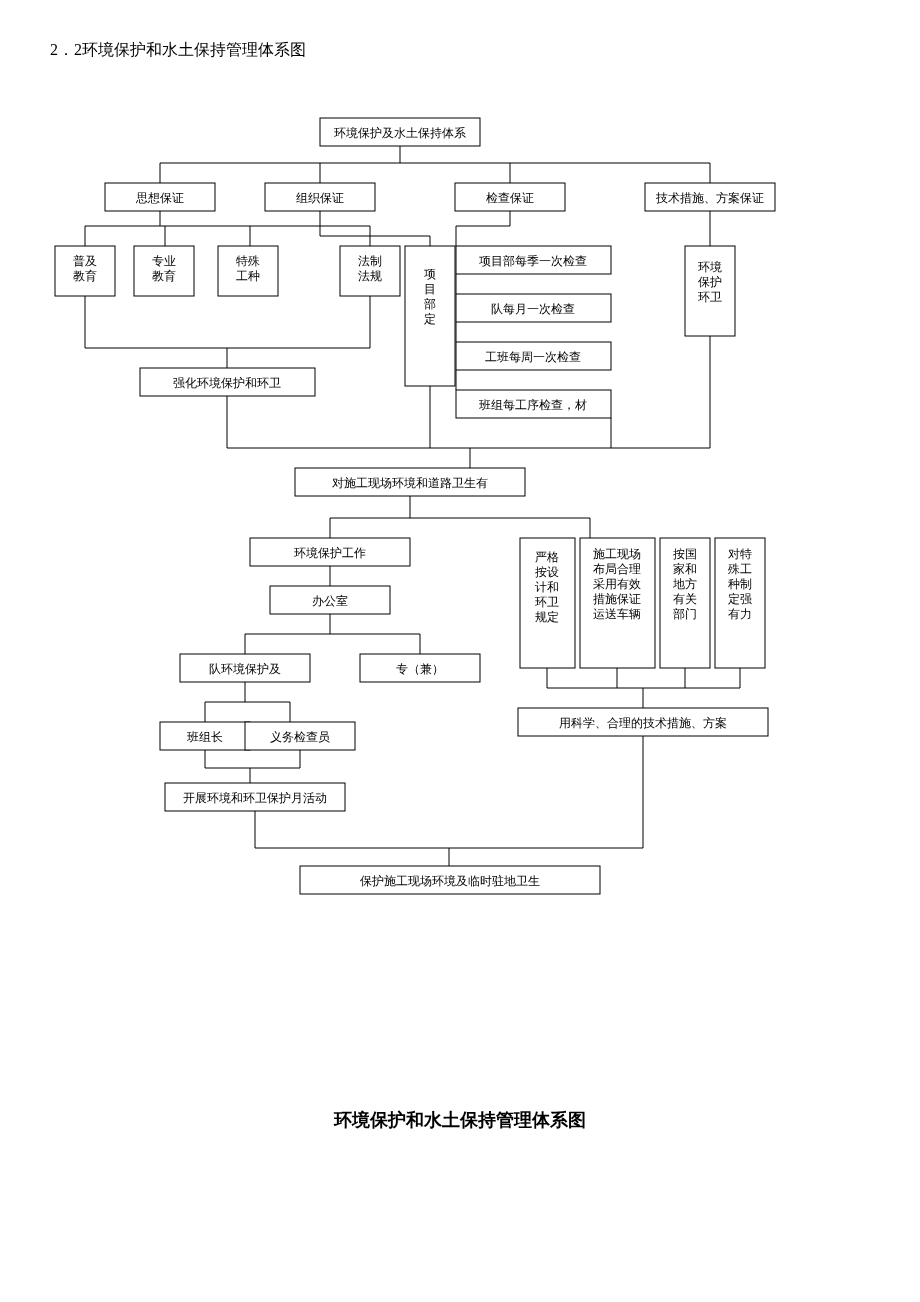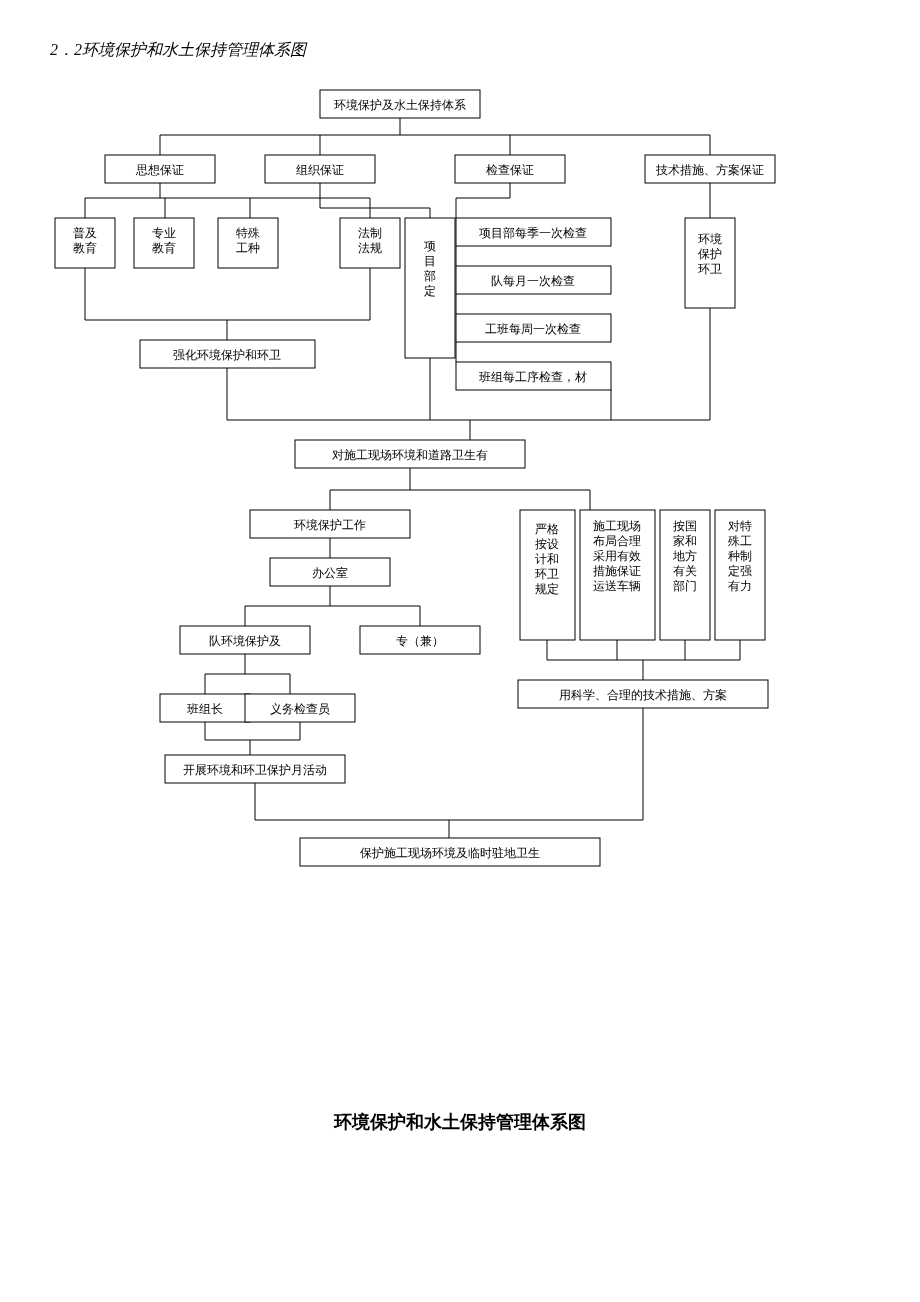--- a/index.html
+++ b/index.html
@@ -8,37 +8,35 @@
       font-family: "SimSun", "宋体", serif;
       font-size: 13px;
       width: 920px;
       min-height: 1302px;
       padding: 40px 50px;
       color: #000;
     }
     h2 {
       font-size: 16px;
       font-weight: normal;
-      margin-bottom: 19px;
-      font-style: italic;
+      margin-bottom: 47px;
     }
     .chart-container {
       width: 100%;
       position: relative;
       text-align: center;
     }
     svg {
       display: block;
       margin: 0 auto;
     }
     .footer-title {
       text-align: center;
       font-size: 18px;
       font-weight: bold;
-      margin-top: 30px;
     }
   </style>
 </head>
 <body>
 
 <h2>2．2环境保护和水土保持管理体系图</h2>
 
 <div class="chart-container">
   <svg width="820" height="1000" viewBox="0 0 820 1000">
 

